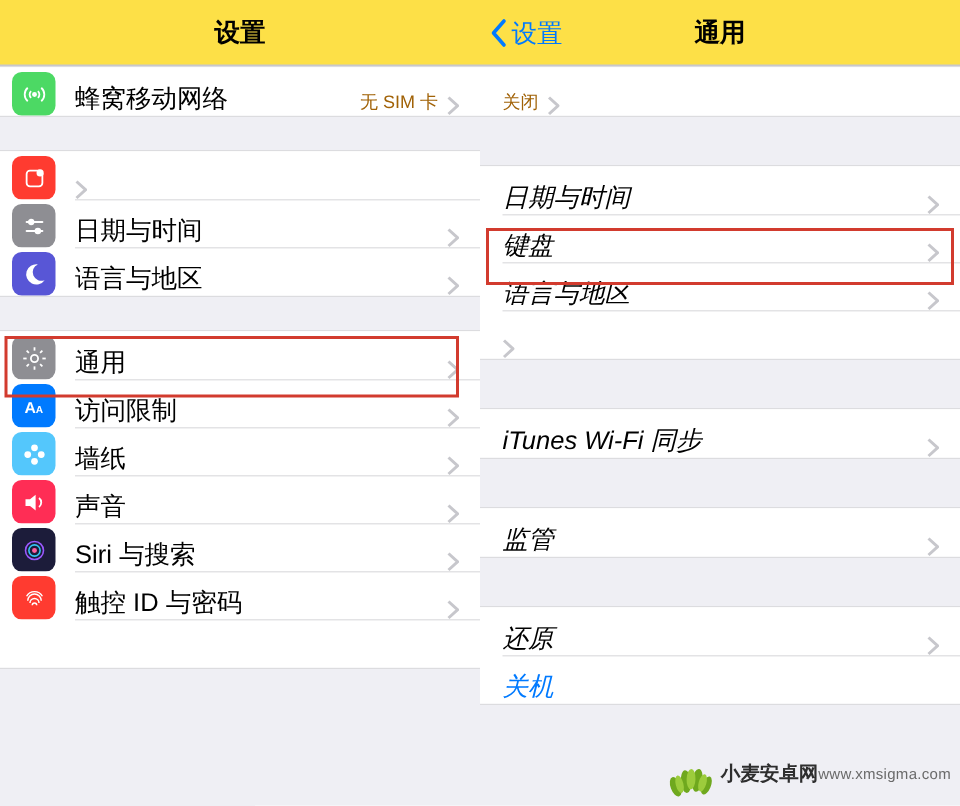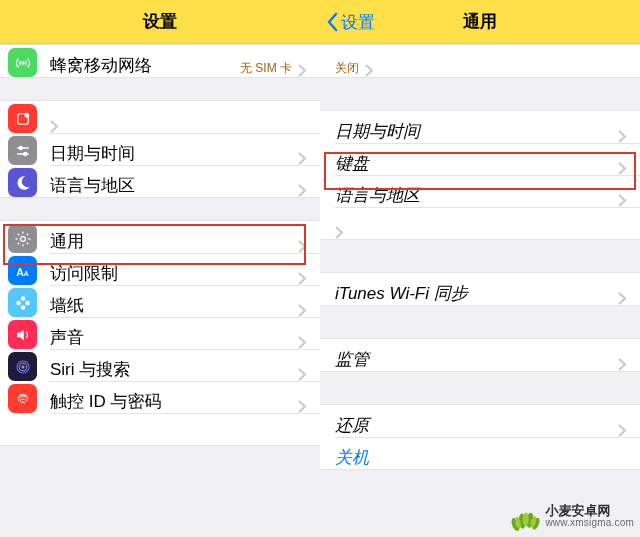--- a/index.html
+++ b/index.html
@@ -96,26 +96,27 @@
     pointer-events: none;
     z-index: 50;
   }
   .watermark {
     position: absolute;
     right: 6px; bottom: 4px;
     display: flex; align-items: center;
     z-index: 100;
   }
   .watermark-text {
-    display: flex; flex-direction: column;
+    display: flex; 
     font-size: 13px; line-height: 1.05;
     color: #2e2e2e;
     font-weight: 600;
     text-align: left;
     margin-left: 4px;
+    align-items: flex-end;
   }
   .watermark-text .sub { font-size: 10px; color: #6a6a6a; font-weight: 400; letter-spacing: 0.2px; }
   .wheat svg { width: 34px; height: 34px; display: block; }
 </style>
 </head>
 <body>
 
 <div class="screens">
 
   <div class="screen">

